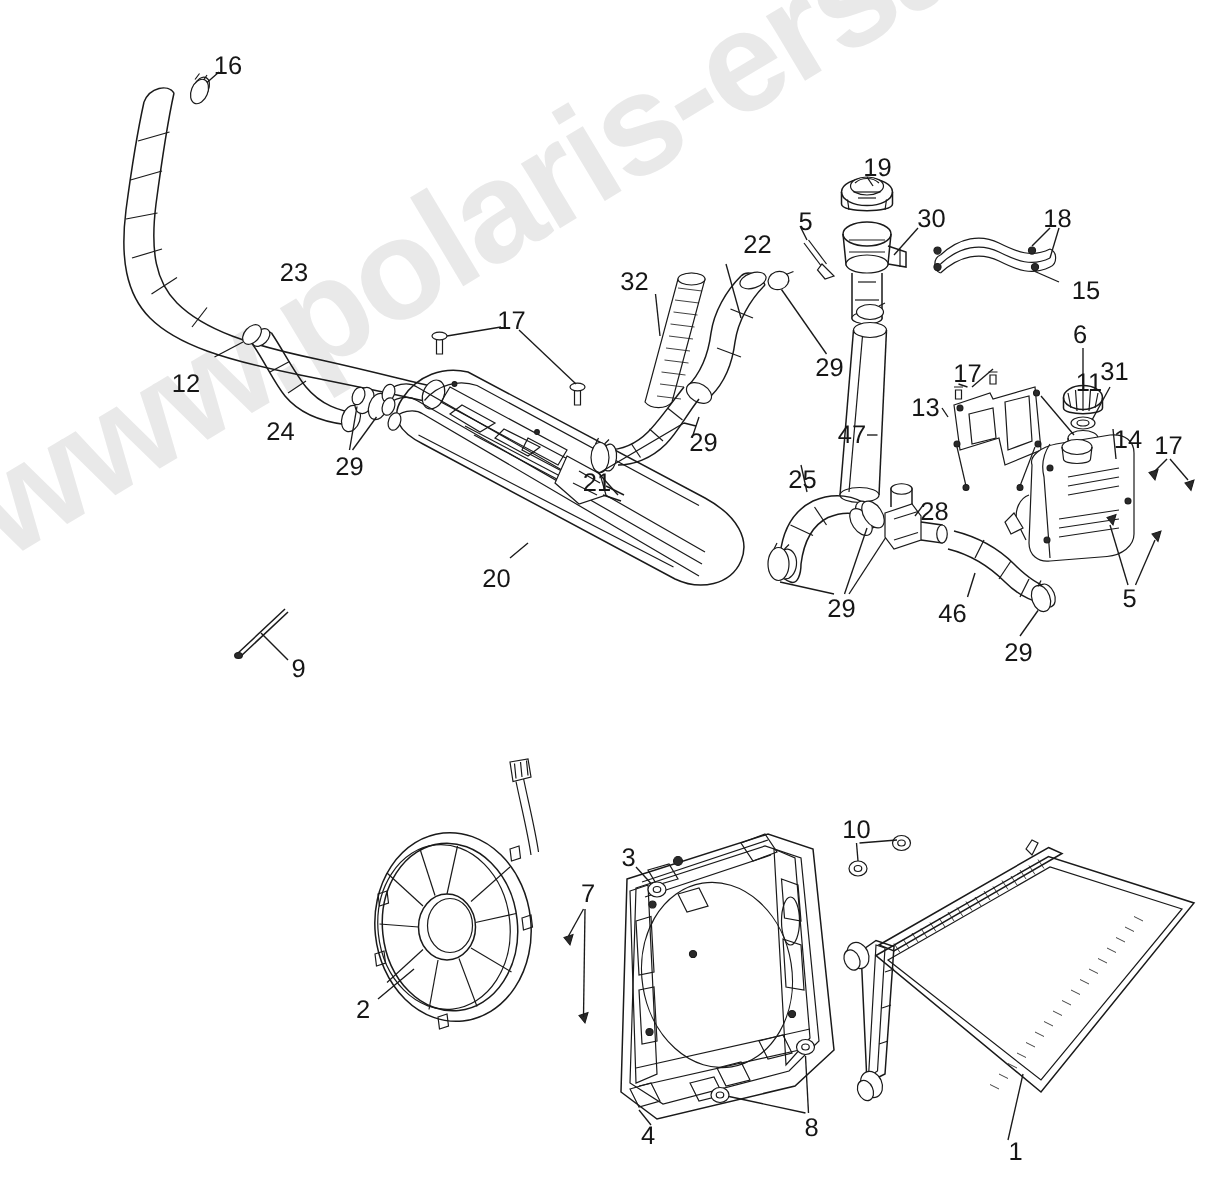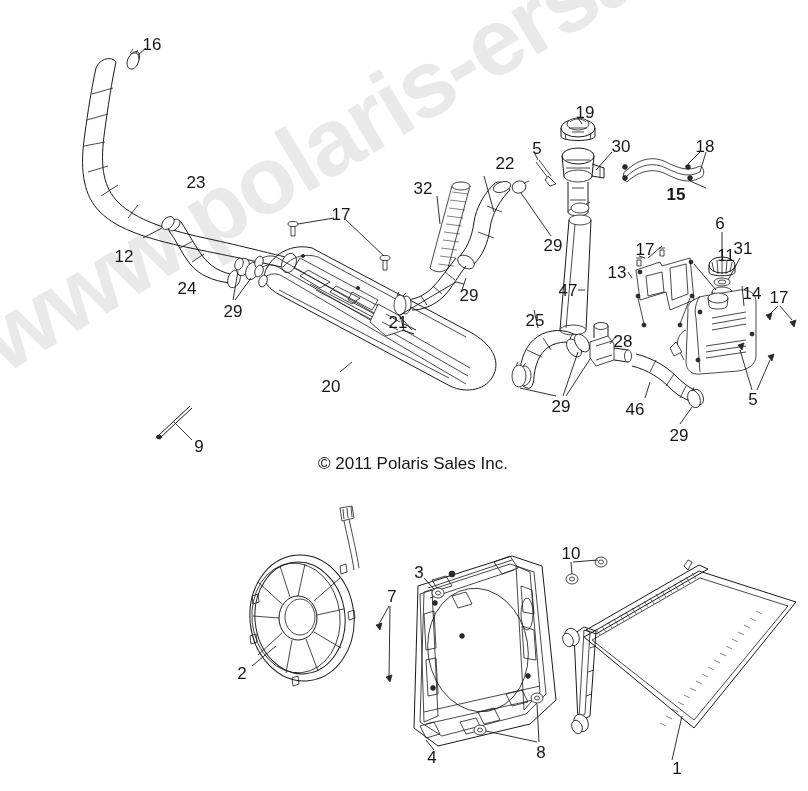--- a/index.html
+++ b/index.html
@@ -572,41 +572,40 @@
       <ellipse class="fillw-thin" cx="577" cy="727" rx="5" ry="7" transform="rotate(-24 577 727)"></ellipse>
 
       <path class="ln-thin" d="M684,566 L688,560 L692,562 L688,570 Z"></path>
 
       <path class="ln-thin" d="M590,648 L596,646 M588,672 L594,670 M586,696 L592,694"></path>
     </g>
     <path class="leader" d="M672,760 L682,716"></path>
 
   </svg>
 
-  <div class="copyright" style="left:413px; top:464px;">© 2011 Polaris Sales Inc.</div>
 
   <div class="lbl" style="left:152px; top:44px;">16</div>
   <div class="lbl" style="left:196px; top:182px;">23</div>
   <div class="lbl" style="left:124px; top:256px;">12</div>
   <div class="lbl" style="left:187px; top:288px;">24</div>
   <div class="lbl" style="left:233px; top:311px;">29</div>
   <div class="lbl" style="left:341px; top:214px;">17</div>
   <div class="lbl" style="left:398px; top:322px;">21</div>
   <div class="lbl" style="left:331px; top:386px;">20</div>
   <div class="lbl" style="left:199px; top:446px;">9</div>
   <div class="lbl" style="left:423px; top:188px;">32</div>
   <div class="lbl" style="left:505px; top:163px;">22</div>
   <div class="lbl" style="left:469px; top:295px;">29</div>
   <div class="lbl" style="left:537px; top:148px;">5</div>
   <div class="lbl" style="left:585px; top:112px;">19</div>
   <div class="lbl" style="left:621px; top:146px;">30</div>
   <div class="lbl" style="left:553px; top:245px;">29</div>
   <div class="lbl" style="left:568px; top:290px;">47</div>
   <div class="lbl" style="left:705px; top:146px;">18</div>
-  <div class="lbl" style="left:676px; top:194px;font-weight:bold;">15</div>
+  <div class="lbl" style="left:724px; top:194px;">15</div>
   <div class="lbl" style="left:645px; top:249px;">17</div>
   <div class="lbl" style="left:617px; top:272px;">13</div>
   <div class="lbl" style="left:720px; top:223px;">6</div>
   <div class="lbl" style="left:688px; top:255px;margin-left:38px;">11</div>
   <div class="lbl" style="left:743px; top:248px;">31</div>
   <div class="lbl" style="left:752px; top:293px;">14</div>
   <div class="lbl" style="left:779px; top:297px;">17</div>
   <div class="lbl" style="left:753px; top:399px;">5</div>
   <div class="lbl" style="left:535px; top:320px;">25</div>
   <div class="lbl" style="left:623px; top:341px;">28</div>

